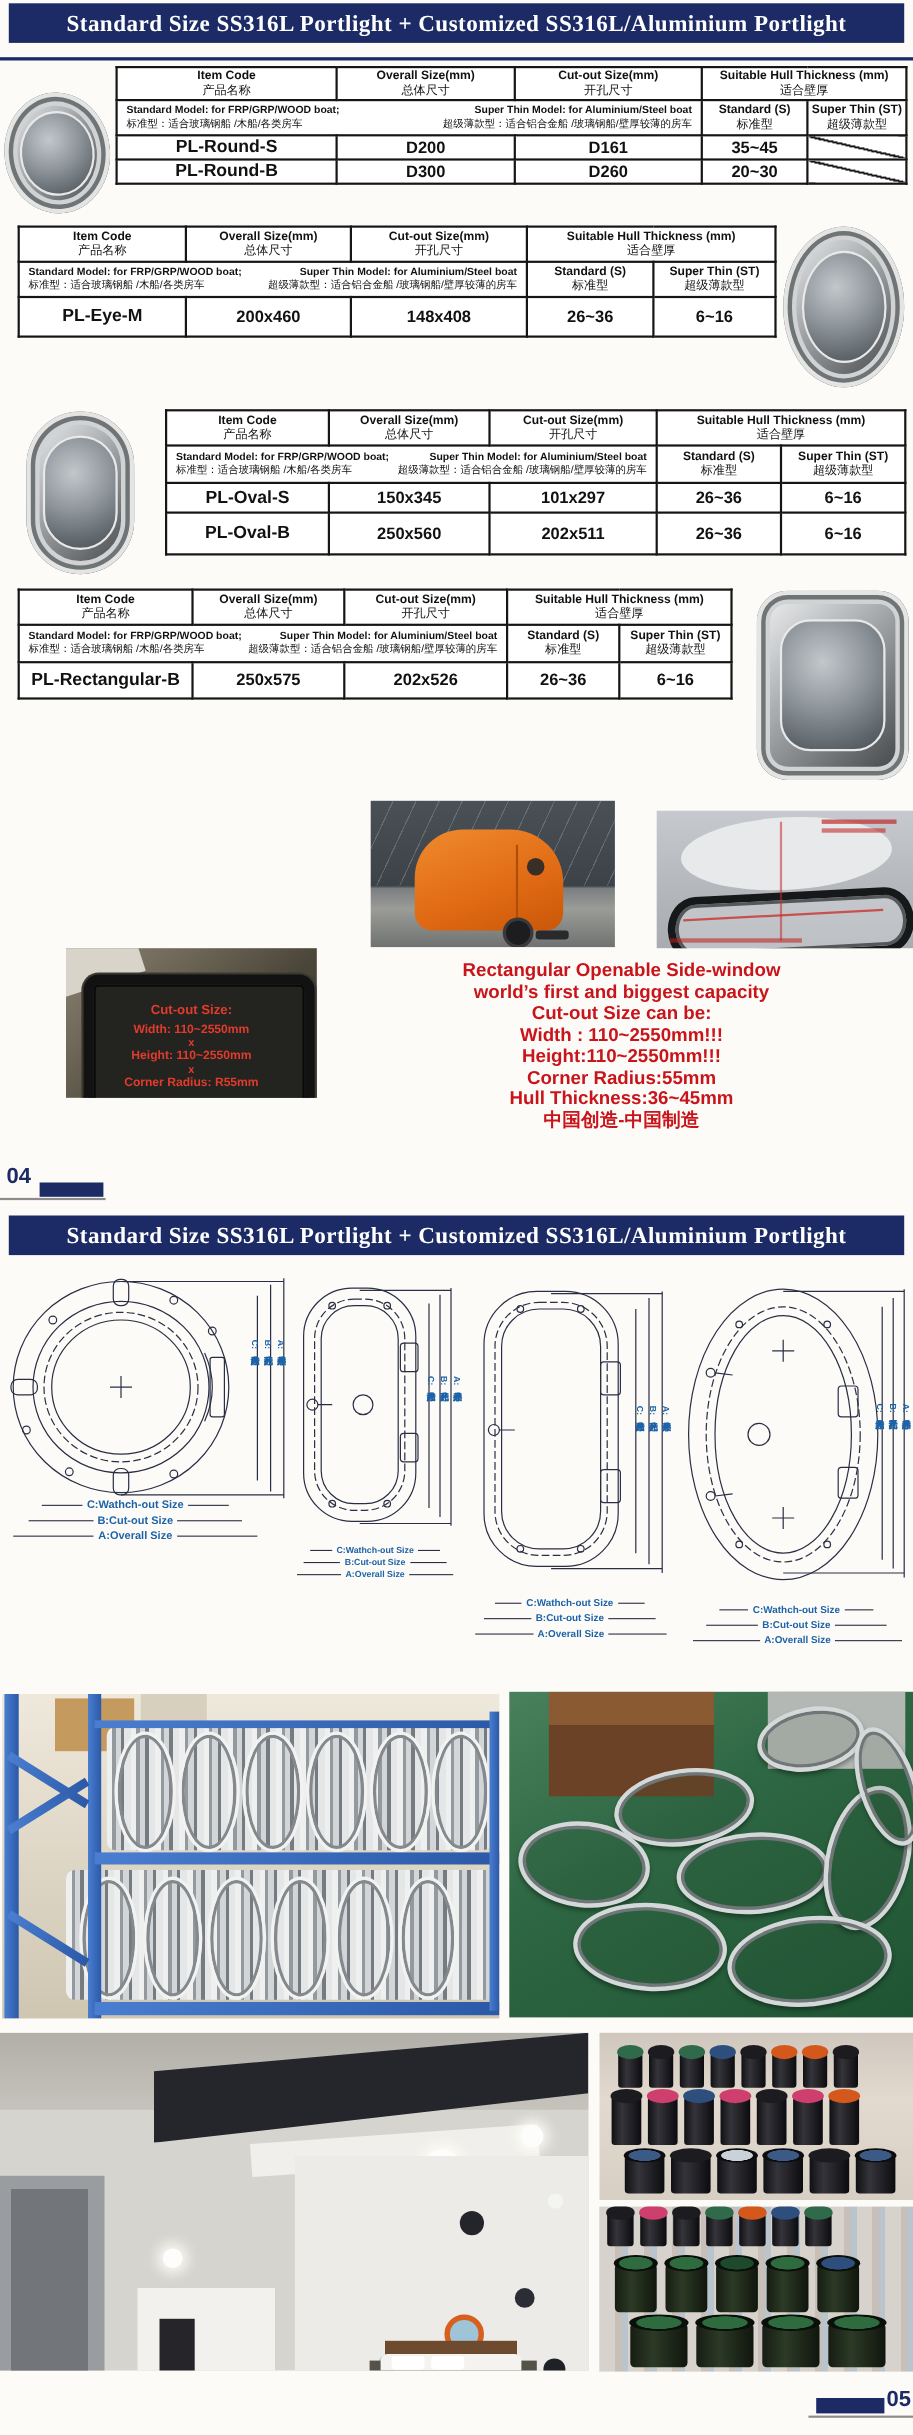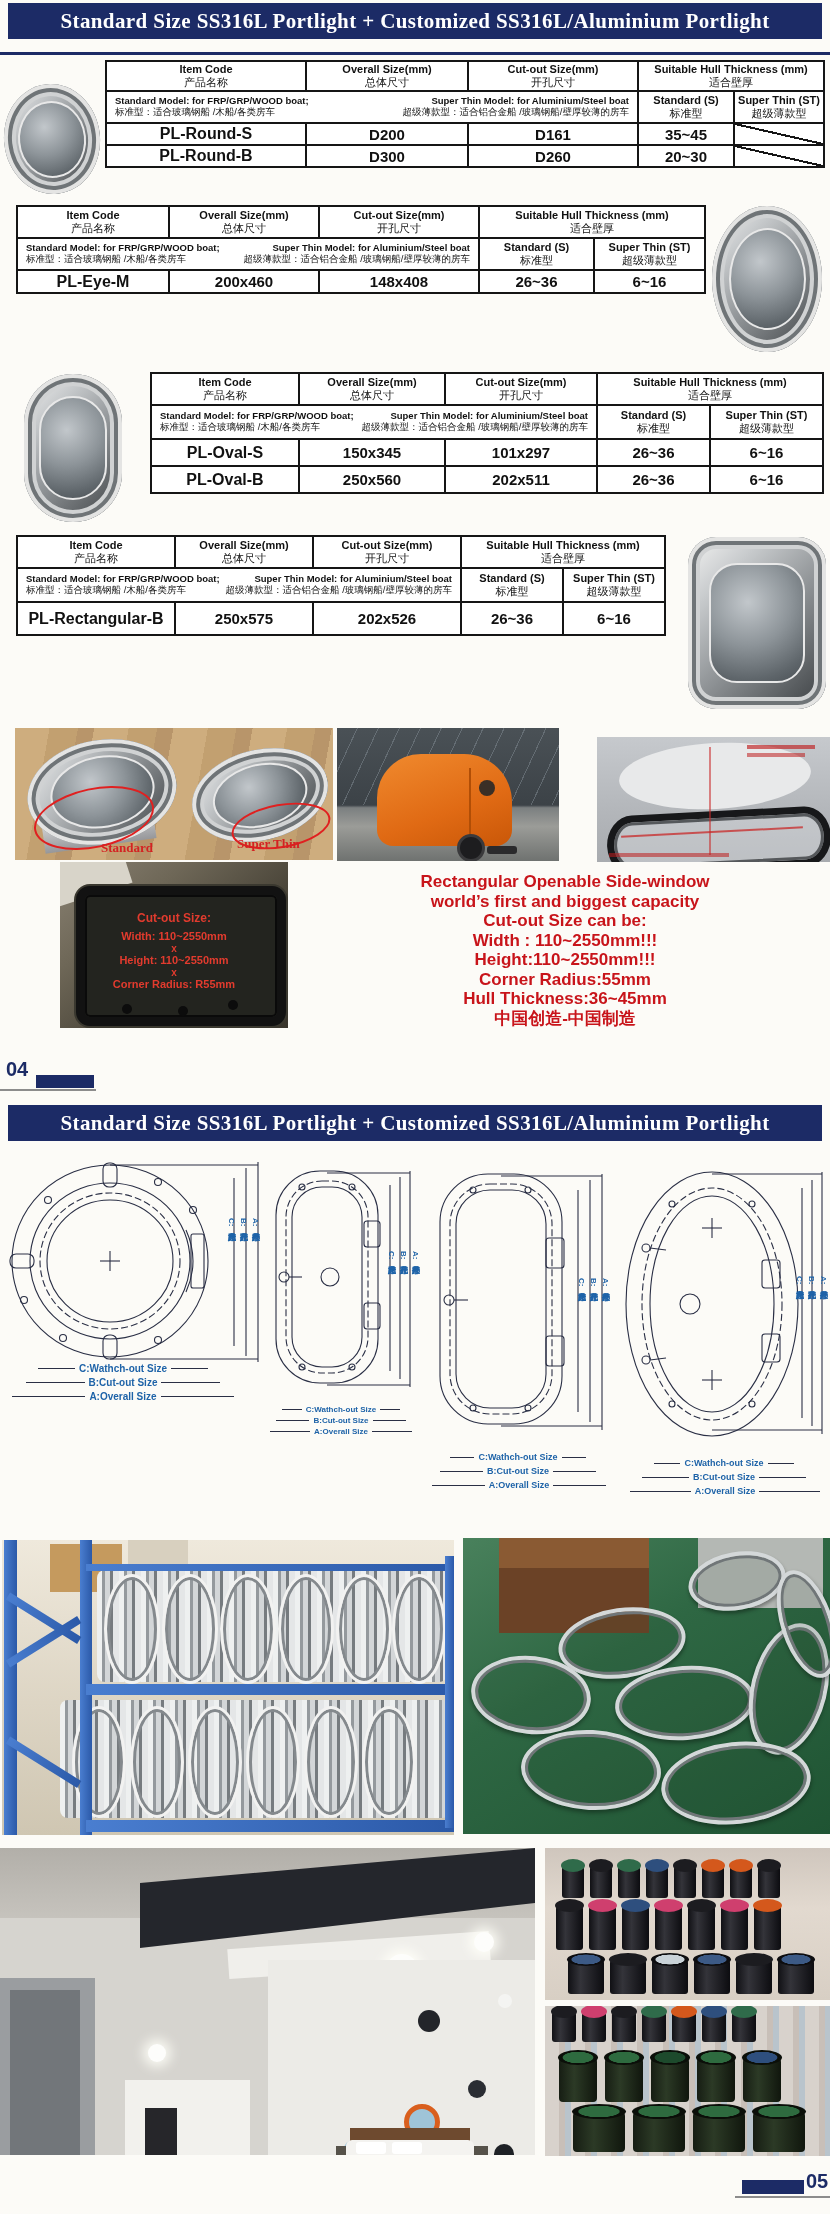--- a/index.html
+++ b/index.html
@@ -175,21 +175,21 @@
       </td>
       <td>
             <div class="h-en">Standard (S)</div>
             <div class="h-zh">标准型</div>
           </td>
       <td>
             <div class="h-en">Super Thin (ST)</div>
             <div class="h-zh">超级薄款型</div>
           </td>
     </tr>
-    <tr style="height:23px">
+    <tr style="height:36px">
       <td class="code">PL-Eye-M</td>
       <td class="val">200x460</td>
       <td class="val">148x408</td>
       <td class="val">26~36</td>
       <td class="val">6~16</td>
     </tr>
   </tbody>
     </table>
 
   <div class="port p-oval" style="left:24px;top:374px;width:98px;height:148px;">
@@ -242,21 +242,21 @@
             <div class="h-zh">超级薄款型</div>
           </td>
     </tr>
     <tr style="height:27px">
       <td class="code">PL-Oval-S</td>
       <td class="val">150x345</td>
       <td class="val">101x297</td>
       <td class="val">26~36</td>
       <td class="val">6~16</td>
     </tr>
-    <tr style="height:27px">
+    <tr style="height:38px">
       <td class="code">PL-Oval-B</td>
       <td class="val">250x560</td>
       <td class="val">202x511</td>
       <td class="val">26~36</td>
       <td class="val">6~16</td>
     </tr>
   </tbody>
     </table>
 
   <div class="port p-rect" style="left:688px;top:537px;width:138px;height:172px;">
@@ -312,54 +312,41 @@
     <tr style="height:33px">
       <td class="code">PL-Rectangular-B</td>
       <td class="val">250x575</td>
       <td class="val">202x526</td>
       <td class="val">26~36</td>
       <td class="val">6~16</td>
     </tr>
   </tbody>
     </table>
 
-  <div class="photo" style="left:15px;top:728px;width:318px;height:132px;background:repeating-linear-gradient(100deg,#cead7e 0 34px,#c2a070 34px 62px,#b8956a 62px 78px);">
-    <div class="abs" style="left:28px;top:88px;width:112px;height:30px;background:linear-gradient(#d6d7d8,#96979a);transform:rotate(-8deg);"></div>
-    <div class="port p-eye" style="left:12px;top:12px;width:150px;height:104px;transform:rotate(-10deg);">
-        <div class="glass"></div>
-      </div>
-    <div class="port p-eye" style="left:176px;top:22px;width:138px;height:90px;transform:rotate(-14deg);">
-        <div class="glass"></div>
-      </div>
-    <div class="red-oval" style="left:18px;top:60px;width:118px;height:56px;transform:rotate(-12deg);"></div>
-    <div class="red-oval" style="left:216px;top:76px;width:96px;height:40px;transform:rotate(-10deg);"></div>
-    <div class="red-serif" style="left:86px;top:112px;">Standard</div>
-    <div class="red-serif" style="left:222px;top:108px;">Super Thin</div>
-  </div>
 
   <div class="photo" style="left:337px;top:728px;width:222px;height:133px;background:linear-gradient(180deg,#4a5156 0%,#3c4247 58%,#7b7f80 60%,#9b9c98 74%,#6f7270 100%);">
     <div class="abs" style="left:0;top:0;width:100%;height:58%;background:repeating-linear-gradient(115deg,transparent 0 18px,rgba(130,140,148,.5) 18px 19px);"></div>
     <div class="abs" style="left:40px;top:26px;width:135px;height:92px;background:linear-gradient(160deg,#f08a2e,#e06a14 60%,#c95708);border-radius:44px 48px 16px 16px;"></div>
     <div class="circle" style="left:142px;top:52px;width:16px;height:16px;background:#3a2f26;"></div>
     <div class="abs" style="left:132px;top:40px;width:2px;height:74px;background:#b14e06;"></div>
     <div class="circle" style="left:120px;top:106px;width:22px;height:22px;background:#1d1d1f;border:3px solid #3a3a3c;"></div>
     <div class="abs" style="left:150px;top:118px;width:30px;height:8px;background:#2a2a2c;border-radius:3px;"></div>
   </div>
 
   <div class="photo" style="left:597px;top:737px;width:233px;height:125px;background:linear-gradient(180deg,#c6c9cd,#b3b6ba 60%,#a8abaf);">
     <div class="abs" style="left:22px;top:6px;width:192px;height:66px;background:#e8e9ea;border-radius:50%;transform:rotate(-3deg);"></div>
     <div class="abs" style="left:10px;top:74px;width:210px;height:46px;border:7px solid #17181a;border-radius:26px/50%;background:rgba(230,232,234,.35);box-shadow:inset 0 0 0 3px #55585b;transform:rotate(-3deg);"></div>
     <div class="abs" style="left:24px;top:94px;width:182px;height:2px;background:rgba(200,40,40,.75);transform:rotate(-3deg);"></div>
     <div class="abs" style="left:112px;top:10px;width:2px;height:108px;background:rgba(200,40,40,.55);"></div>
     <div class="abs" style="left:150px;top:8px;width:68px;height:4px;background:rgba(190,30,30,.65);"></div>
     <div class="abs" style="left:150px;top:16px;width:58px;height:4px;background:rgba(190,30,30,.55);"></div>
     <div class="abs" style="left:12px;top:116px;width:120px;height:4px;background:rgba(190,30,30,.55);"></div>
   </div>
 
-  <div class="photo" style="left:60px;top:862px;width:228px;height:166px;background:linear-gradient(140deg,#8a8273 0%,#6e6757 30%,#4b463a 60%,#39352c 100%);">
+  <div class="photo" style="left:60px;top:862px;width:228px;height:136px;background:linear-gradient(140deg,#8a8273 0%,#6e6757 30%,#4b463a 60%,#39352c 100%);">
     <div class="abs" style="left:-12px;top:-8px;width:80px;height:42px;background:#d8d4c9;transform:rotate(-18deg);"></div>
     <div class="abs" style="left:16px;top:24px;width:192px;height:122px;border:9px solid #121212;border-radius:14px;background:#23241f;box-shadow:0 0 0 2px #3a382f,inset 0 0 0 2px #0a0a0a;"></div>
     <div class="circle" style="left:62px;top:142px;width:10px;height:10px;background:#0c0c0c;"></div>
     <div class="circle" style="left:118px;top:144px;width:10px;height:10px;background:#0c0c0c;"></div>
     <div class="circle" style="left:168px;top:138px;width:10px;height:10px;background:#0c0c0c;"></div>
     <div class="red-note" style="top:50px;font-size:12px;">Cut-out Size:</div>
     <div class="red-note" style="top:68px;font-size:11px;">Width: 110~2550mm</div>
     <div class="red-note" style="top:81px;font-size:10px;">x</div>
     <div class="red-note" style="top:92px;font-size:11px;">Height: 110~2550mm</div>
     <div class="red-note" style="top:105px;font-size:10px;">x</div>

